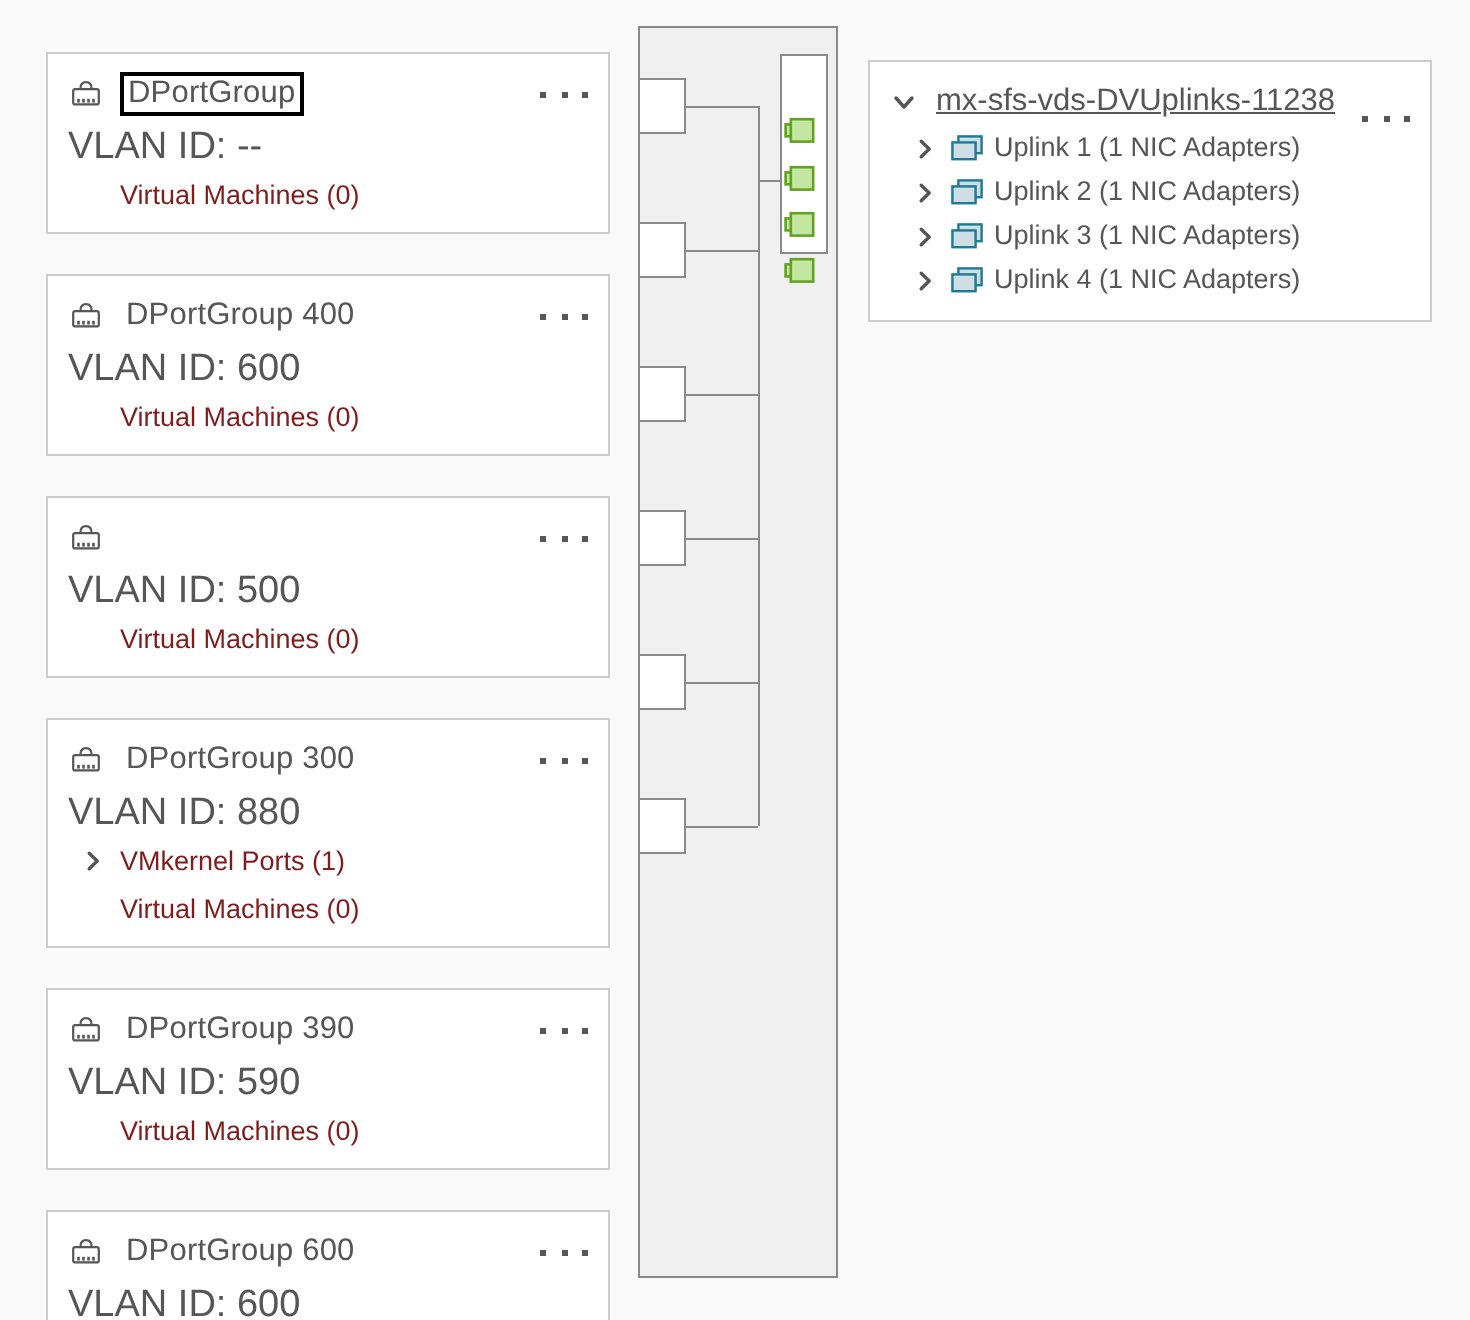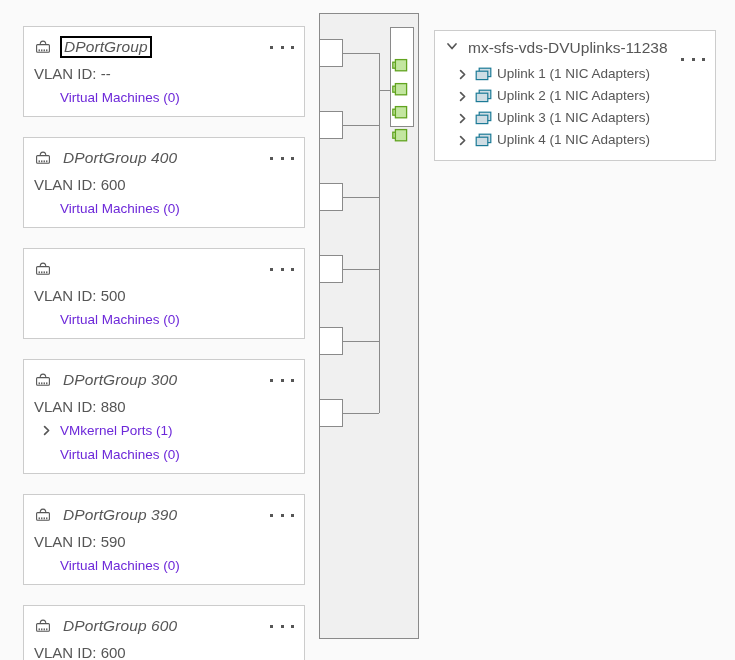--- a/index.html
+++ b/index.html
@@ -46,36 +46,35 @@
     margin-right: 8px;
     display: block;
   }
   .pg-title {
     font-size: 15.5px;
     color: #565656;
     letter-spacing: .1px;
     white-space: nowrap;
     padding: 1px 3px;
     line-height: 18px;
-    font-style: italic;
   }
   .pg-title.focused {
     border: 2px solid #000000;
     padding: 0px 2px;
   }
   .pg-vlan {
-    font-size: 15px;
+    font-size: 19px;
     color: #565656;
     margin-top: 7px;
     line-height: 16px;
     white-space: nowrap;
   }
   .pg-sub {
     font-size: 13.5px;
-    color: #6d28d9;
+    color: #7f1d1d;
     margin-top: 8px;
     line-height: 16px;
     padding-left: 26px;
     white-space: nowrap;
     position: relative;
   }
   .pg-sub.has-chevron { padding-left: 26px; }
   .pg-sub .row-chevron {
     position: absolute;
     left: 6px;
@@ -153,23 +152,25 @@
     left: 434px;
     top: 30px;
     width: 282px;
     background: #ffffff;
     border: 1px solid #cccccc;
     box-sizing: border-box;
     padding: 8px 0 9px 0;
   }
   .uplink-header {
     display: flex;
+    align-items: center;
     height: 24px;
     padding: 0 34px 0 10px;
     position: relative;
+    text-decoration: underline;
   }
   .uplink-header .hdr-chevron {
     width: 14px;
     height: 14px;
     margin-right: 9px;
     flex: 0 0 14px;
   }
   .uplink-title {
     font-size: 15.5px;
     color: #565656;

